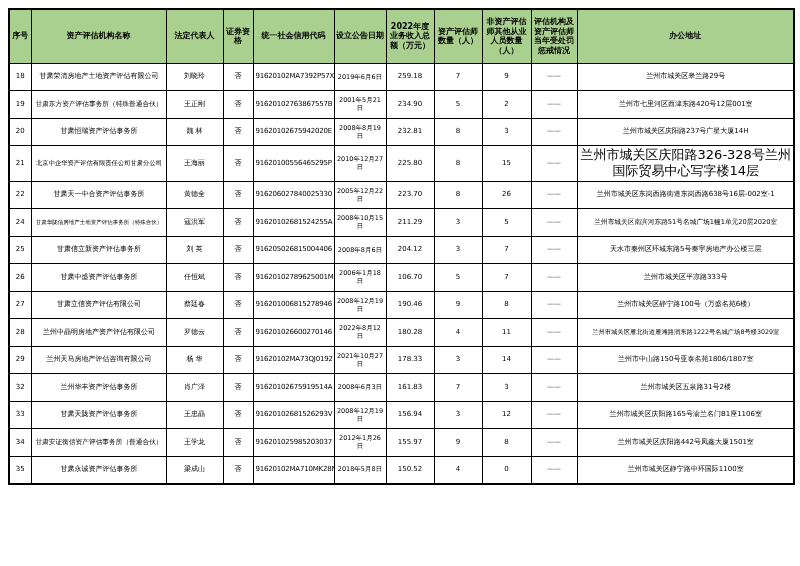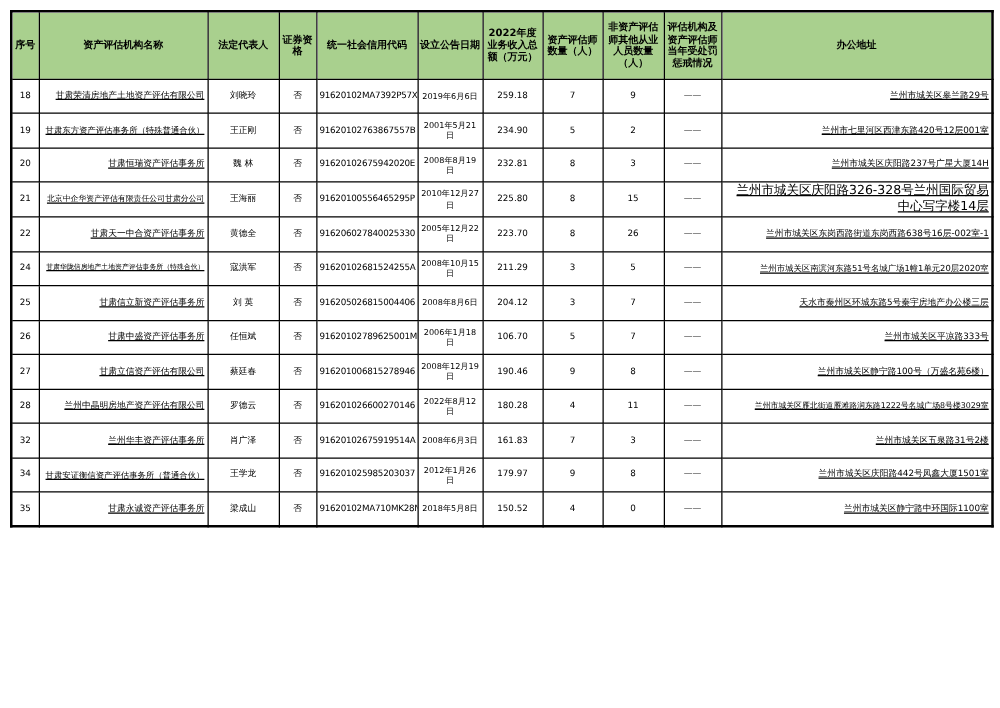--- a/index.html
+++ b/index.html
@@ -33,21 +33,21 @@
     text-align: center;
     padding: 1px;
   }
   tbody tr { height: 27.5px; padding-left: 36px; }
   tbody td {
     font-size: 7px;
     line-height: 1.25;
     text-align: center;
     background: #ffffff;
   }
-  td.col-1, td.col-10 { text-align: right; padding-left: 3px; text-decoration: underline; }
+  td.col-1, td.col-10 { text-align: center; padding-left: 3px; }
   td.col-4 { font-size: 7px; letter-spacing: -0.2px; }
   td.col-5 { font-size: 6.5px; }
   td.col-9 { color: #444; }
 </style>
 </head>
 <body>
 
 <table id="sheet">
   <colgroup>
     <col style="width:22px">
@@ -121,21 +121,21 @@
         <td class="col-0">21</td>
         <td class="col-1" style="font-size: 6.3px;">北京中企华资产评估有限责任公司甘肃分公司</td>
         <td class="col-2">王海丽</td>
         <td class="col-3">否</td>
         <td class="col-4">91620100556465295P</td>
         <td class="col-5">2010年12月27日</td>
         <td class="col-6">225.80</td>
         <td class="col-7">8</td>
         <td class="col-8">15</td>
         <td class="col-9">——</td>
-        <td class="col-10" style="font-size: 10px;">兰州市城关区庆阳路326-328号兰州国际贸易中心写字楼14层</td>
+        <td class="col-10" style="font-size: 13px;">兰州市城关区庆阳路326-328号兰州国际贸易中心写字楼14层</td>
       </tr>
       <tr>
         <td class="col-0">22</td>
         <td class="col-1">甘肃天一中合资产评估事务所</td>
         <td class="col-2">黄德全</td>
         <td class="col-3">否</td>
         <td class="col-4">916206027840025330</td>
         <td class="col-5">2005年12月22日</td>
         <td class="col-6">223.70</td>
         <td class="col-7">8</td>
@@ -202,40 +202,66 @@
         <td class="col-3">否</td>
         <td class="col-4">916201026600270146</td>
         <td class="col-5">2022年8月12日</td>
         <td class="col-6">180.28</td>
         <td class="col-7">4</td>
         <td class="col-8">11</td>
         <td class="col-9">——</td>
         <td class="col-10" style="font-size: 6.3px;">兰州市城关区雁北街道雁滩路润东路1222号名城广场8号楼3029室</td>
       </tr>
       <tr>
+        <td class="col-0">29</td>
+        <td class="col-1">兰州天马房地产评估咨询有限公司</td>
+        <td class="col-2">杨 华</td>
+        <td class="col-3">否</td>
+        <td class="col-4">91620102MA73QJ0192</td>
+        <td class="col-5">2021年10月27日</td>
+        <td class="col-6">178.33</td>
+        <td class="col-7">3</td>
+        <td class="col-8">14</td>
+        <td class="col-9">——</td>
+        <td class="col-10">兰州市中山路150号亚泰名苑1806/1807室</td>
+      </tr>
+      <tr>
         <td class="col-0">32</td>
         <td class="col-1">兰州华丰资产评估事务所</td>
         <td class="col-2">肖广泽</td>
         <td class="col-3">否</td>
         <td class="col-4">91620102675919514A</td>
         <td class="col-5">2008年6月3日</td>
         <td class="col-6">161.83</td>
         <td class="col-7">7</td>
         <td class="col-8">3</td>
         <td class="col-9">——</td>
         <td class="col-10">兰州市城关区五泉路31号2楼</td>
       </tr>
       <tr>
+        <td class="col-0">33</td>
+        <td class="col-1">甘肃天陇资产评估事务所</td>
+        <td class="col-2">王忠晶</td>
+        <td class="col-3">否</td>
+        <td class="col-4">91620102681526293V</td>
+        <td class="col-5">2008年12月19日</td>
+        <td class="col-6">156.94</td>
+        <td class="col-7">3</td>
+        <td class="col-8">12</td>
+        <td class="col-9">——</td>
+        <td class="col-10">兰州市城关区庆阳路165号渝兰名门B1座1106室</td>
+      </tr>
+      <tr>
         <td class="col-0">34</td>
         <td class="col-1" style="font-size: 6.7px;">甘肃安证衡信资产评估事务所（普通合伙）</td>
         <td class="col-2">王学龙</td>
         <td class="col-3">否</td>
         <td class="col-4">916201025985203037</td>
         <td class="col-5">2012年1月26日</td>
-        <td class="col-6">179.97</td>
+        <td class="col-6">155.97</td>
         <td class="col-7">9</td>
         <td class="col-8">8</td>
         <td class="col-9">——</td>
         <td class="col-10">兰州市城关区庆阳路442号凤鑫大厦1501室</td>
       </tr>
       <tr>
         <td class="col-0">35</td>
         <td class="col-1">甘肃永诚资产评估事务所</td>
         <td class="col-2">梁成山</td>
         <td class="col-3">否</td>

